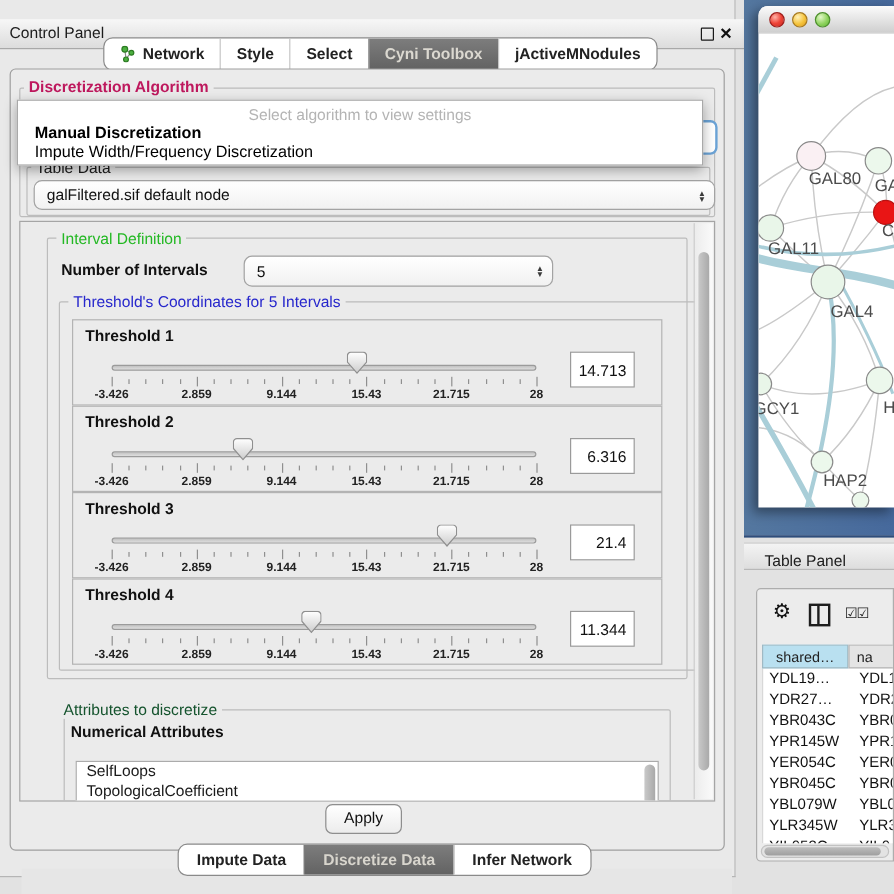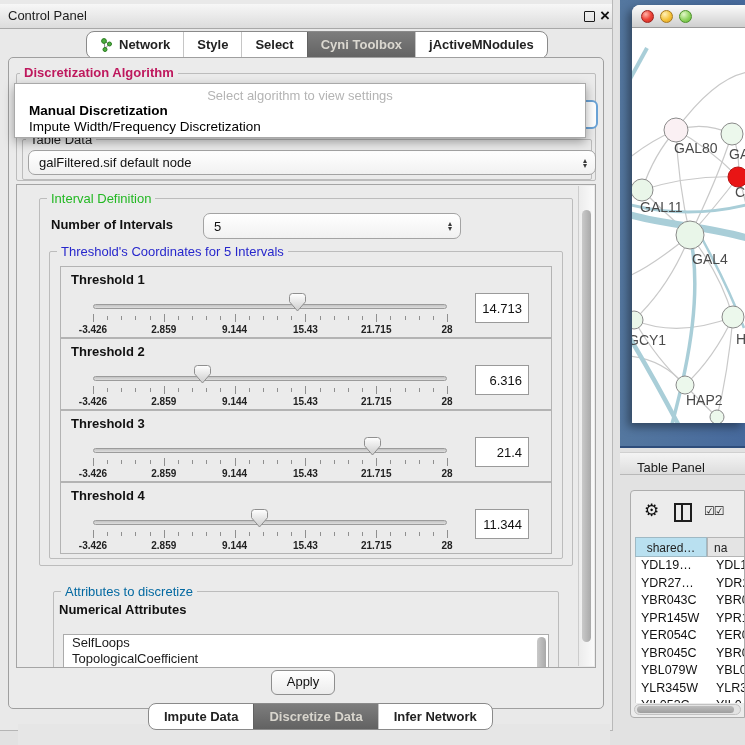--- a/index.html
+++ b/index.html
@@ -6,22 +6,22 @@
   body{
     width:745px;height:745px;overflow:hidden;position:relative;
     background:#e2e2e2;
     font-family:"Liberation Sans","DejaVu Sans",sans-serif;
     -webkit-font-smoothing:antialiased;
   }
   .abs{position:absolute;}
   
   #control-panel{left:0;top:0;width:612px;height:730px;background:#e9e9e9;
     border-right:1px solid #b9b9b9;border-bottom:1px solid #b5b5b5;}
-  #cp-titlebar{left:0;top:4px;width:612px;height:24px;
-    background:linear-gradient(#f7f7f7,#dcdcdc);border-bottom:1px solid #a8a8a8;}
+  #cp-titlebar{left:0;top:16px;width:612px;height:24px;
+    background:linear-gradient(#f7f7f7,#dcdcdc);border-bottom:1px solid #a8a8a8;padding-left:28px;}
   #cp-title{left:8px;top:4px;font-size:13px;color:#1c1c1c;}
   #float-btn{left:584px;top:7px;width:9px;height:9px;border:1.5px solid #1a1a1a;border-radius:1px;}
   #close-btn{left:600px;top:1px;font-size:17px;font-weight:bold;color:#111;line-height:22px;}
   
   #tabbar{left:86px;top:31px;height:26px;display:flex;background:#fff;
     border:1px solid #8a8a8a;border-radius:8px;overflow:hidden;}
   .tab{display:flex;align-items:center;gap:6px;padding:0 13px;font-size:13px;font-weight:bold;
     color:#222;line-height:26px;border-left:1px solid #c6c6c6;white-space:nowrap;}
   .tab:first-child{border-left:none;}
   .tab.sel{background:linear-gradient(#7d7d7d,#626262);color:#dbd8d0;border-left-color:#626262;}
@@ -51,38 +51,38 @@
   #scrollpane{left:16px;top:184px;width:578px;height:482px;background:#ebebeb;
     border:1px solid #a5a5a5;overflow:hidden;}
   #sp-vscroll{right:1px;top:1px;width:15px;height:480px;
     background:linear-gradient(90deg,#ececec,#fafafa);border-left:1px solid #cccccc;}
   #sp-vthumb{left:3px;top:24px;width:9px;height:432px;border-radius:5px;
     background:linear-gradient(90deg,#c9c9c9,#a9a9a9);}
   #interval-grp{left:22px;top:13px;width:532px;height:366px;}
   #interval-label{left:30px;top:6px;color:#23b823;}
   #noi-label{left:34px;top:32px;font-size:13px;font-weight:bold;color:#111;}
   #noi-combo{left:186px;top:28px;width:246px;height:24px;}
-  #thr-grp{left:32px;top:66px;width:512px;height:306px;}
+  #thr-grp{left:32px;top:66px;width:512px;height:306px;padding-left:28px;}
   #thr-label{left:40px;top:59px;color:#2727cc;}
   .th-panel{position:absolute;left:10px;width:490px;height:70px;border:1px solid #b3b3b3;background:#ebebeb;}
   .th-title{position:absolute;left:10px;top:5px;font-size:13px;font-weight:bold;color:#111;}
   .slider-area{position:absolute;left:32px;top:22px;width:354px;height:46px;}
   .track{position:absolute;left:0;top:15px;width:100%;height:5px;border-radius:3px;
     background:linear-gradient(#c2c2c2,#dedede);border:1px solid #9b9b9b;box-sizing:border-box;}
   .thumb{position:absolute;top:4px;width:17px;height:19px;}
   .ticks{position:absolute;left:0;top:25px;width:100%;height:9px;}
   .tick{position:absolute;top:2px;width:1px;height:4px;background:#8f8f8f;}
   .tick.major{top:0;height:8px;}
   .tick-labels{position:absolute;left:0;top:35px;width:100%;height:12px;}
   .tick-labels span{position:absolute;transform:translateX(-50%);font-size:10px;font-weight:bold;color:#222;white-space:nowrap;}
   .value-box{position:absolute;right:22px;top:26px;width:54px;height:30px;background:#fff;
     border:1px solid #9a9a9a;font-size:13px;color:#111;display:flex;align-items:center;
     justify-content:flex-end;padding-right:6px;box-sizing:border-box;}
   #attr-grp{left:36px;top:406px;width:504px;height:95px;}
-  #attr-label{left:44px;top:399px;color:#0369a1;}
+  #attr-label{left:32px;top:399px;color:#14532d;}
   #attr-subtitle{position:absolute;left:42px;top:417px;font-size:13px;font-weight:bold;color:#111;}
   #attr-list{position:absolute;left:46px;top:436px;width:484px;height:46px;background:#fff;
     border:1px solid #ababab;overflow:hidden;margin-top:13px;}
   .attr-item{font-size:13px;color:#1a1a1a;padding-left:8px;line-height:15.5px;}
   #attr-vthumb{position:absolute;right:2px;top:2px;width:9px;height:34px;border-radius:5px;
     background:linear-gradient(90deg,#c9c9c9,#a9a9a9);}
   #apply-strip{left:9px;top:666px;width:592px;height:40px;background:#e6e6e6;border-radius:0 0 5px 5px;}
   #apply-btn{left:271px;top:670px;width:62px;height:23px;background:linear-gradient(#ffffff,#ececec);
     border:1px solid #8e8e8e;border-radius:6px;font-size:13px;color:#111;text-align:center;line-height:22px;z-index:5;}
   #bottom-tabs{left:148px;top:703px;height:25px;display:flex;background:#fff;border:1px solid #8a8a8a;

